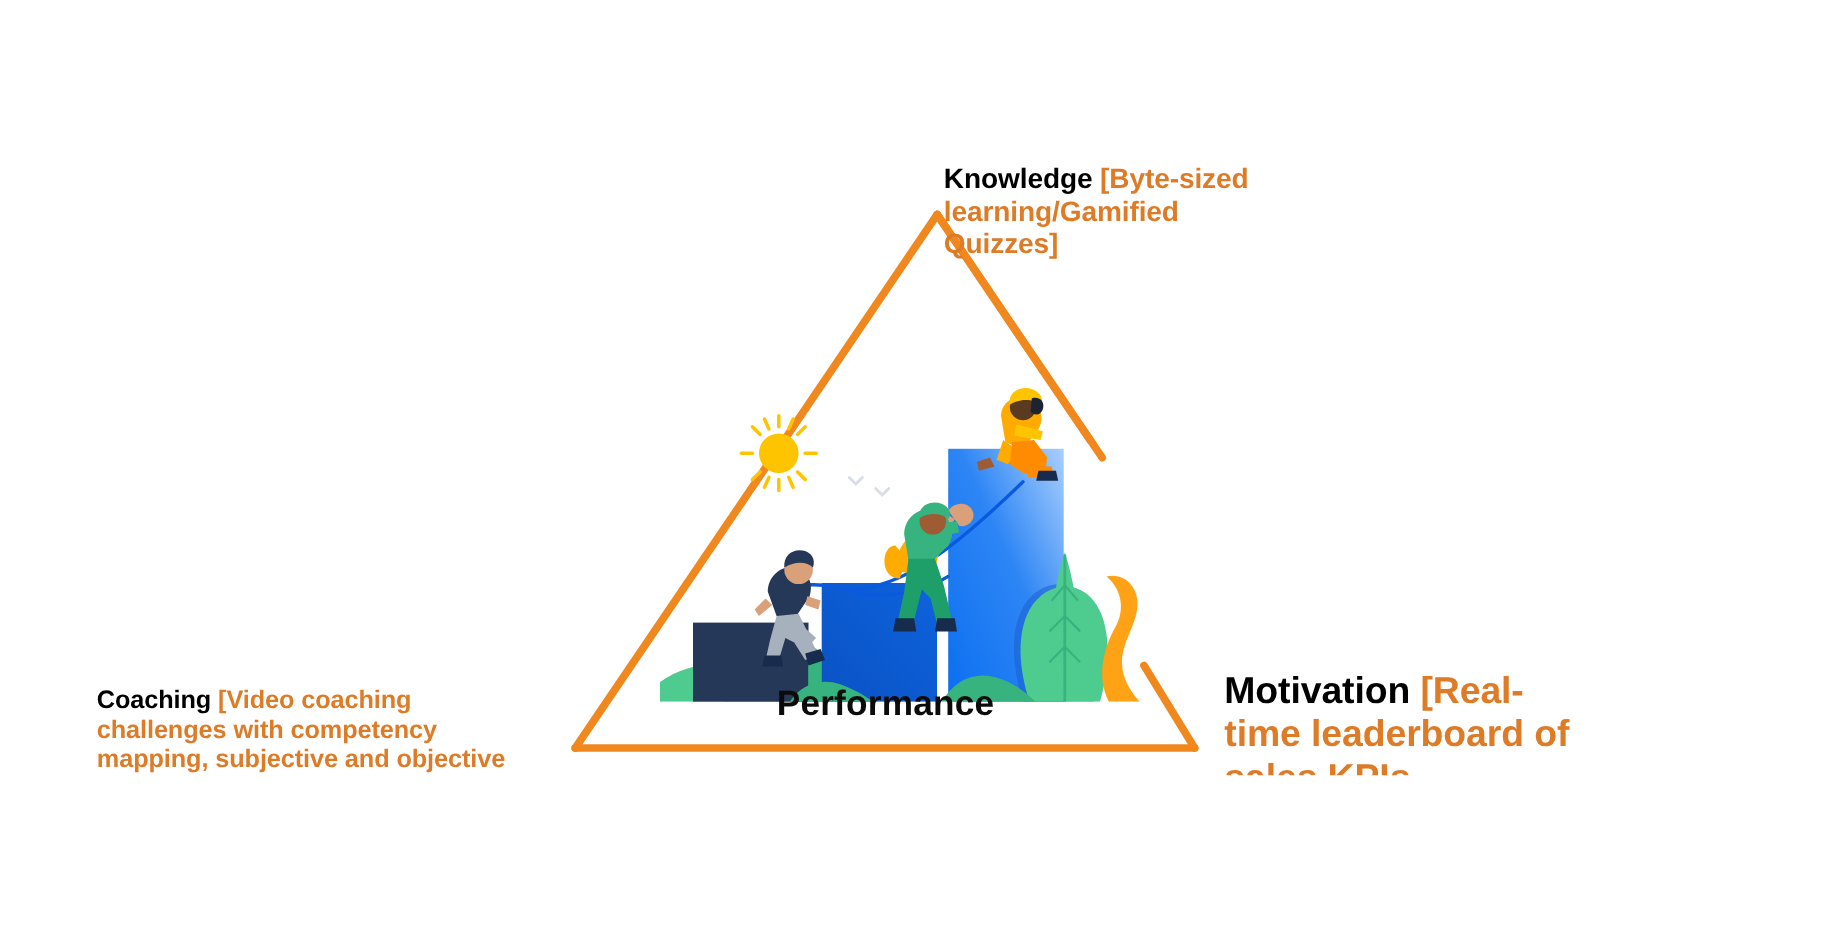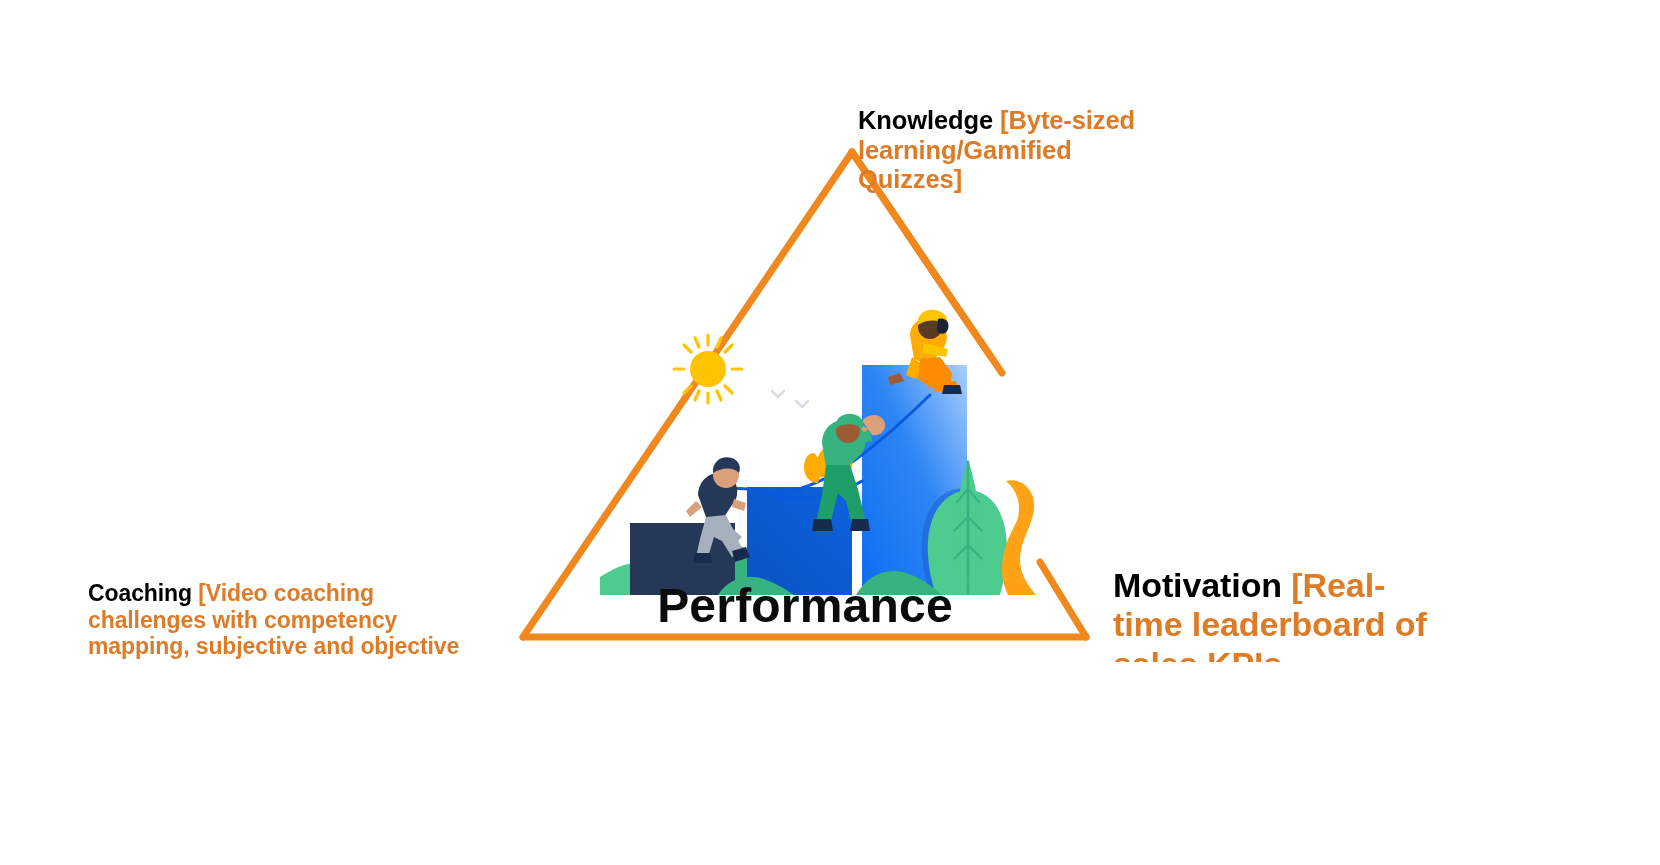--- a/index.html
+++ b/index.html
@@ -10,20 +10,21 @@
   }
   body {
     font-family: "Liberation Sans", sans-serif;
   }
   #canvas {
     position: relative;
     width: 1660px;
     height: 662px;
     background: #ffffff;
     overflow: hidden;
+    margin-top: 43px;
   }
   .triangle-svg {
     position: absolute;
     left: 0;
     top: 0;
     width: 1660px;
     height: 865px;
     pointer-events: none;
   }
   .illus-svg {
@@ -66,21 +67,21 @@
     width: 330px;
     font-size: 34px;
   }
 
   #label-performance {
     position: absolute;
     left: 520px;
     top: 578px;
     width: 570px;
     text-align: center;
-    font-size: 48px;
+    font-size: 32px;
     font-weight: bold;
     color: #0b0b0b;
     letter-spacing: 0.2px;
   }
 </style>
 </head>
 <body>
 
 <div id="canvas">
 

